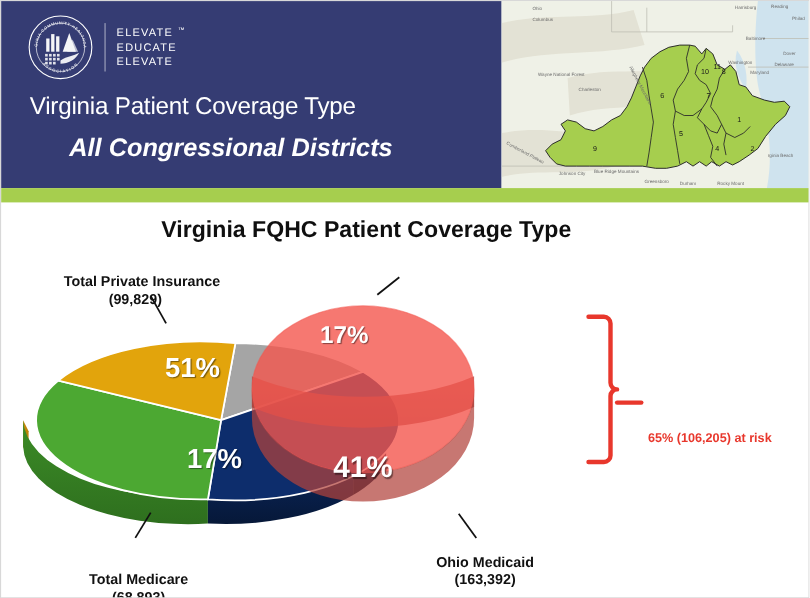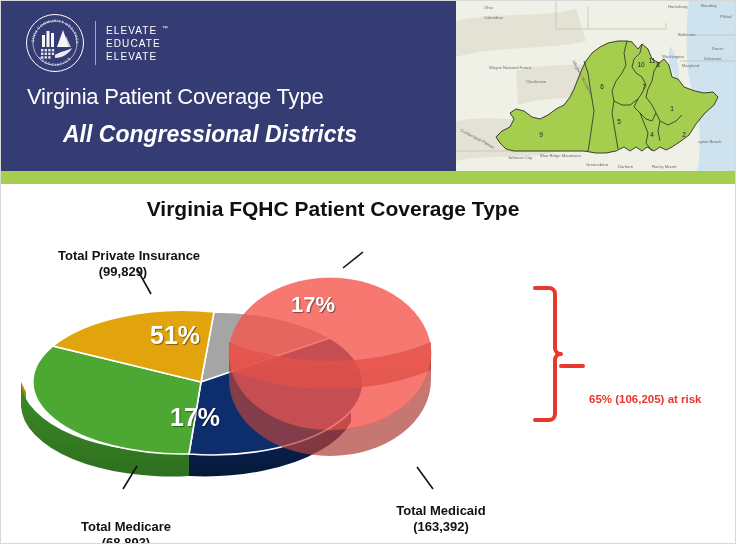--- a/index.html
+++ b/index.html
@@ -300,34 +300,35 @@
       </g>
 
       <g fill="none" stroke="#E8372C" stroke-width="4" stroke-linecap="round" stroke-linejoin="round">
         <path d="M534 104 h14 a6 6 0 0 1 6 6 v54 a6 6 0 0 0 6 6 a6 6 0 0 0 -6 6 v54 a6 6 0 0 1 -6 6 h-14"></path>
         <line x1="560" y1="182" x2="582" y2="182"></line>
       </g>
     </svg>
   </div>
 
   <div class="pct pct-gray">17%</div>
+  <div class="pct pct-navy">41%</div>
   <div class="pct pct-green">17%</div>
   <div class="pct pct-gold">51%</div>
 
   <div class="lbl lbl-private">
     <div>Total Private Insurance</div>
     <div>(99,829)</div>
   </div>
 
 
   <div class="lbl lbl-medicare">
     <div>Total Medicare</div>
     <div>(68,893)</div>
   </div>
 
   <div class="lbl lbl-medicaid">
-    <div>Total Medicaid</div>
+    <div>Ohio Medicaid</div>
     <div>(163,392)</div>
   </div>
 
   <div class="atrisk">65% (106,205)  at risk</div>
 
 </div>
 
 </body></html>

